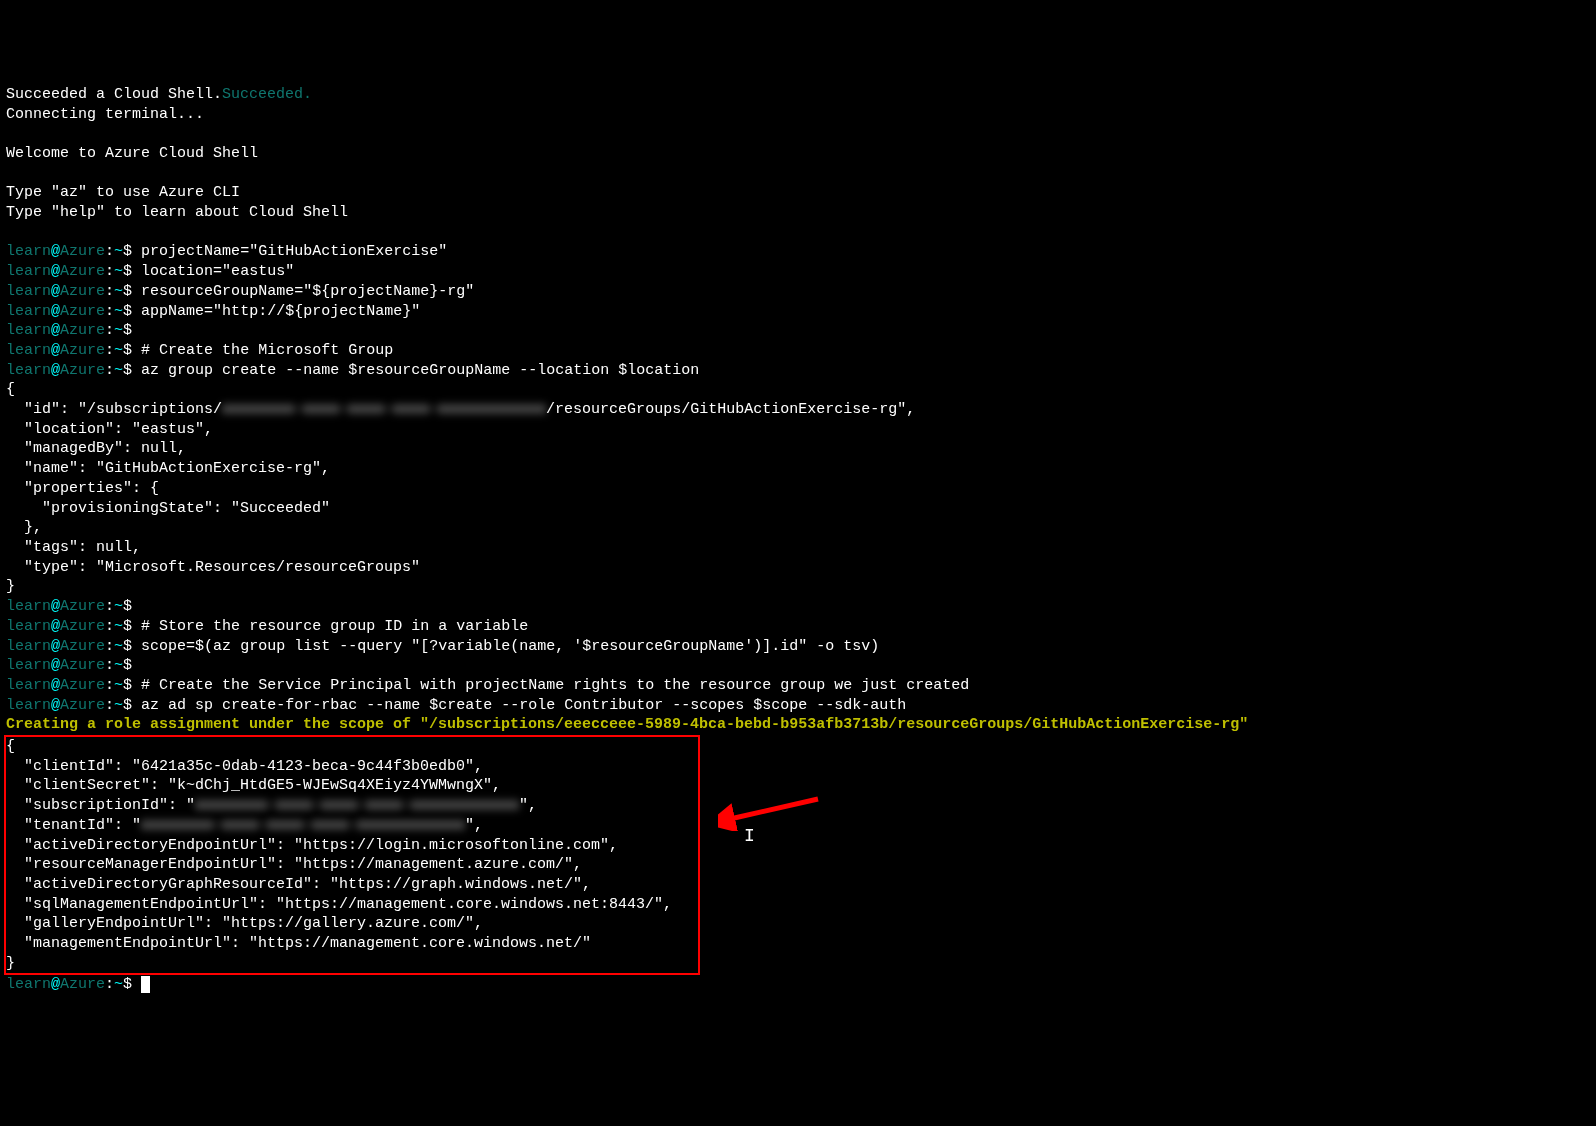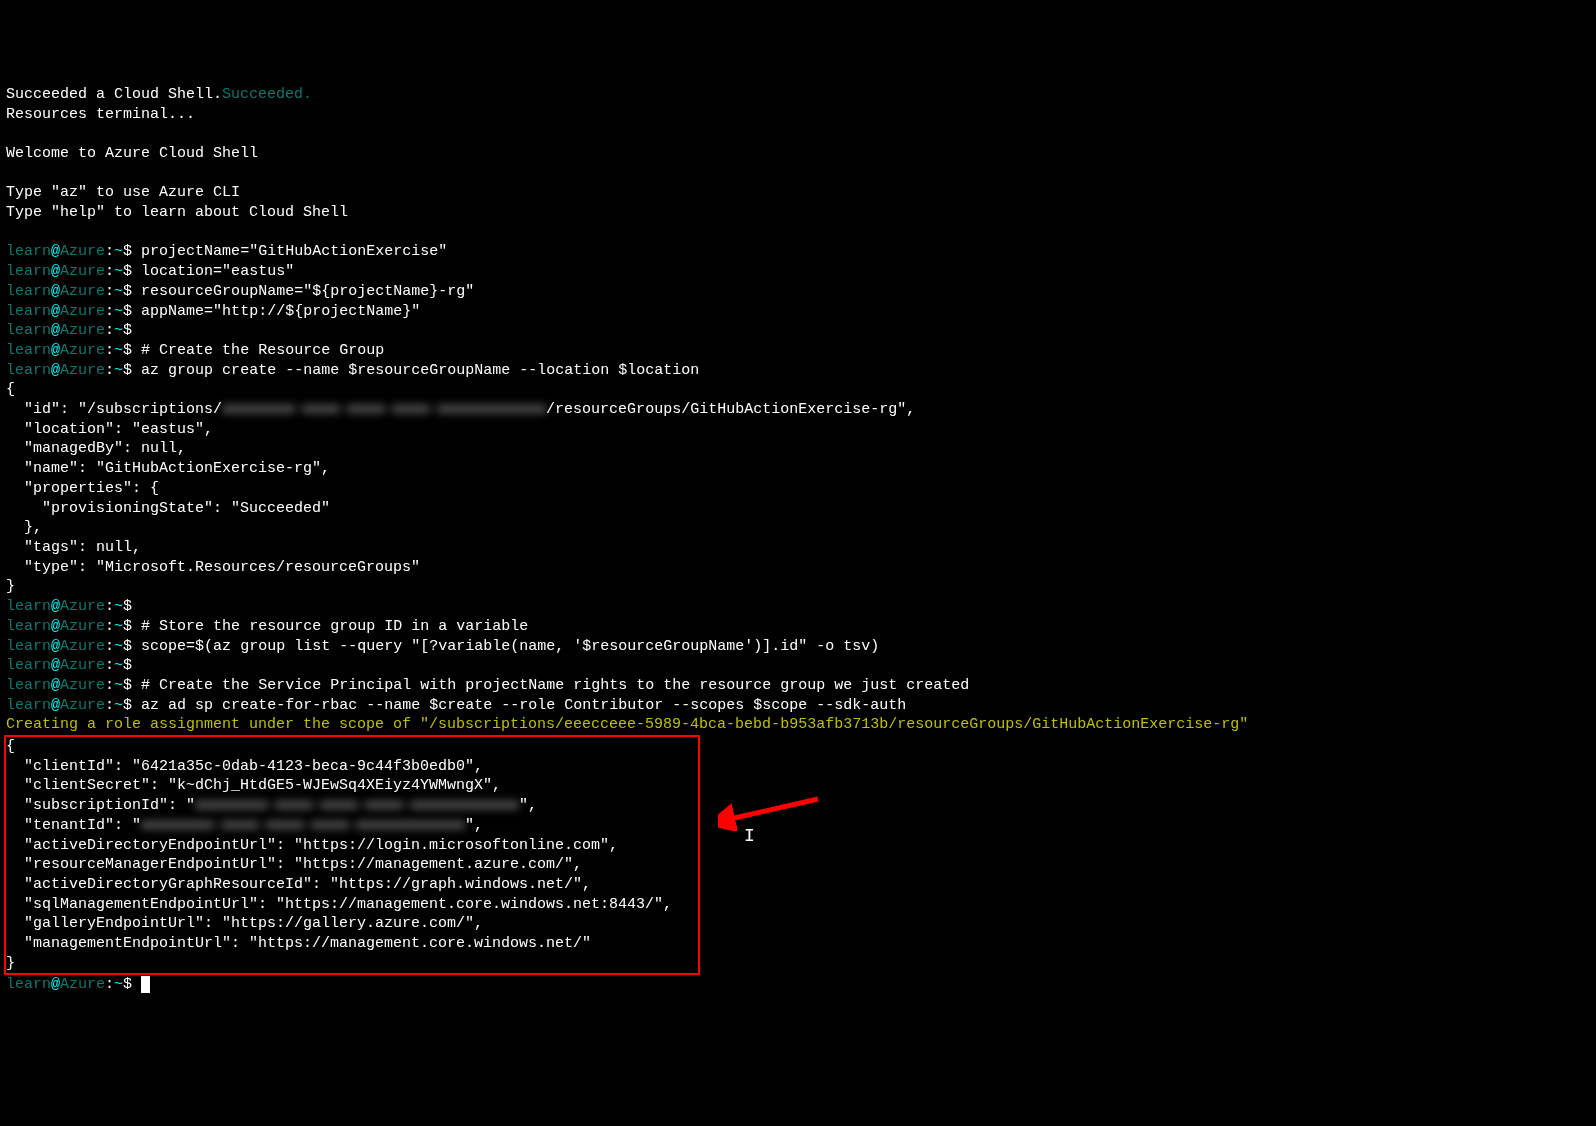--- a/index.html
+++ b/index.html
@@ -9,21 +9,21 @@
     color: #fff;
     font-family: Consolas, "Courier New", monospace;
     font-size: 15px;
     line-height: 19.7px;
     white-space: pre;
     width: 1596px;
     box-sizing: border-box;
   }
   .green { color: #0f766e; }
   .cyan { color: #00ffff; }
-  .yellow { color: #bfbf00; }
+  .yellow { color: #bfbf00; font-weight: bold; }
   .white { color: #ffffff; }
   .blur {
     filter: blur(4px);
     display: inline-block;
     vertical-align: bottom;
   }
   .redbox {
     border: 2px solid #ff0000;
     box-sizing: border-box;
     padding-left: 0;
@@ -52,33 +52,33 @@
     color: #fff;
     font-size: 18px;
   }
 </style>
 </head>
 <body>
 
 
 <div class="container">
 <span class="white">Succeeded a Cloud Shell.</span><span class="green">Succeeded.</span>
-<span class="white">Resources terminal...</span>
+<span class="white">Connecting terminal...</span>
 
 <span class="white">Welcome to Azure Cloud Shell</span>
 
 <span class="white">Type "az" to use Azure CLI</span>
 <span class="white">Type "help" to learn about Cloud Shell</span>
 
 <span class="green">learn</span><span class="cyan">@</span><span class="green">Azure</span><span class="white">:</span><span class="cyan">~</span><span class="white">$</span> <span class="white">projectName="GitHubActionExercise"</span>
 <span class="green">learn</span><span class="cyan">@</span><span class="green">Azure</span><span class="white">:</span><span class="cyan">~</span><span class="white">$</span> <span class="white">location="eastus"</span>
 <span class="green">learn</span><span class="cyan">@</span><span class="green">Azure</span><span class="white">:</span><span class="cyan">~</span><span class="white">$</span> <span class="white">resourceGroupName="${projectName}-rg"</span>
 <span class="green">learn</span><span class="cyan">@</span><span class="green">Azure</span><span class="white">:</span><span class="cyan">~</span><span class="white">$</span> <span class="white">appName="http://${projectName}"</span>
 <span class="green">learn</span><span class="cyan">@</span><span class="green">Azure</span><span class="white">:</span><span class="cyan">~</span><span class="white">$</span>
-<span class="green">learn</span><span class="cyan">@</span><span class="green">Azure</span><span class="white">:</span><span class="cyan">~</span><span class="white">$</span> <span class="white"># Create the Resource Group</span>
+<span class="green">learn</span><span class="cyan">@</span><span class="green">Azure</span><span class="white">:</span><span class="cyan">~</span><span class="white">$</span> <span class="white"># Create the Microsoft Group</span>
 <span class="green">learn</span><span class="cyan">@</span><span class="green">Azure</span><span class="white">:</span><span class="cyan">~</span><span class="white">$</span> <span class="white">az group create --name $resourceGroupName --location $location</span>
 <span class="white">{</span>
 <span class="white">  "id": "/subscriptions/</span><span class="white blur">xxxxxxxx-xxxx-xxxx-xxxx-xxxxxxxxxxxx</span><span class="white">/resourceGroups/GitHubActionExercise-rg",</span>
 <span class="white">  "location": "eastus",</span>
 <span class="white">  "managedBy": null,</span>
 <span class="white">  "name": "GitHubActionExercise-rg",</span>
 <span class="white">  "properties": {</span>
 <span class="white">    "provisioningState": "Succeeded"</span>
 <span class="white">  },</span>
 <span class="white">  "tags": null,</span>

